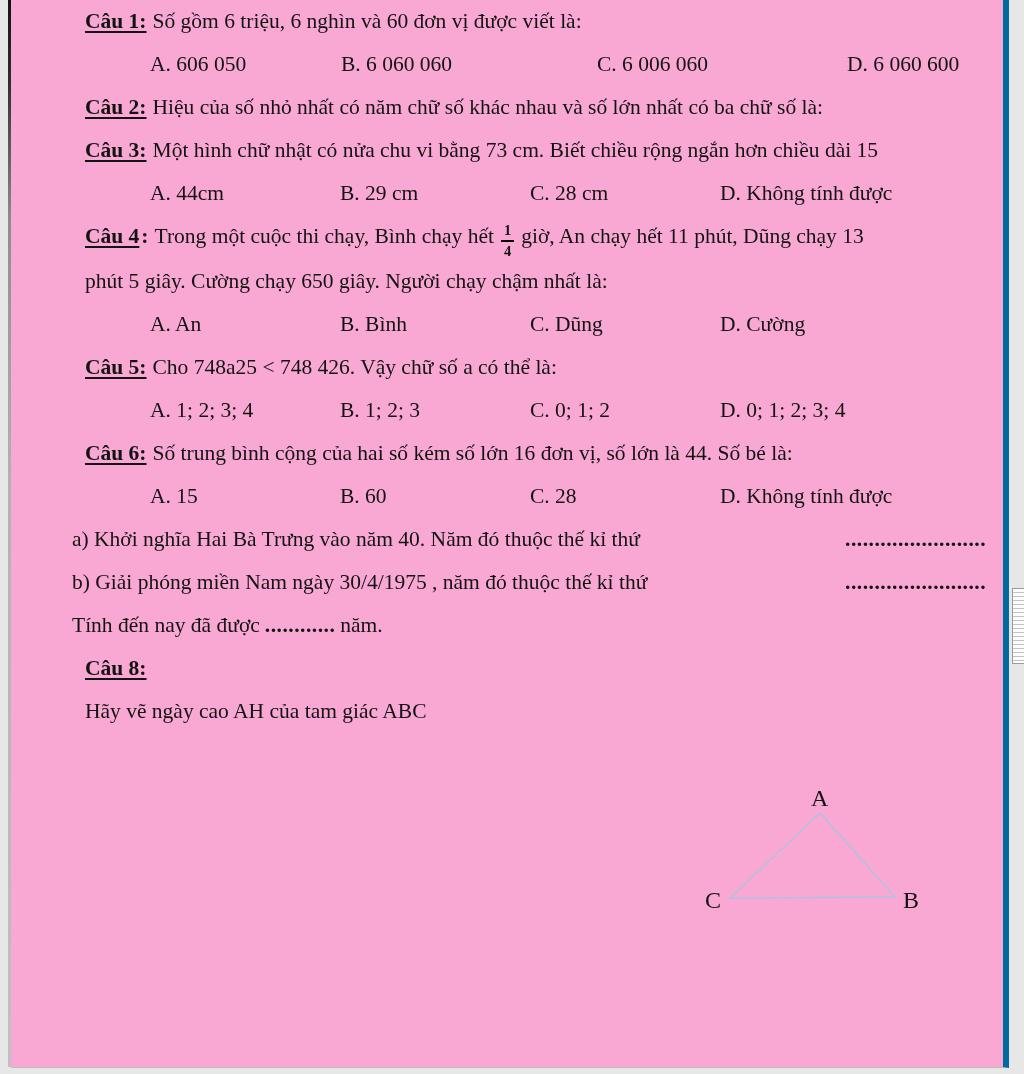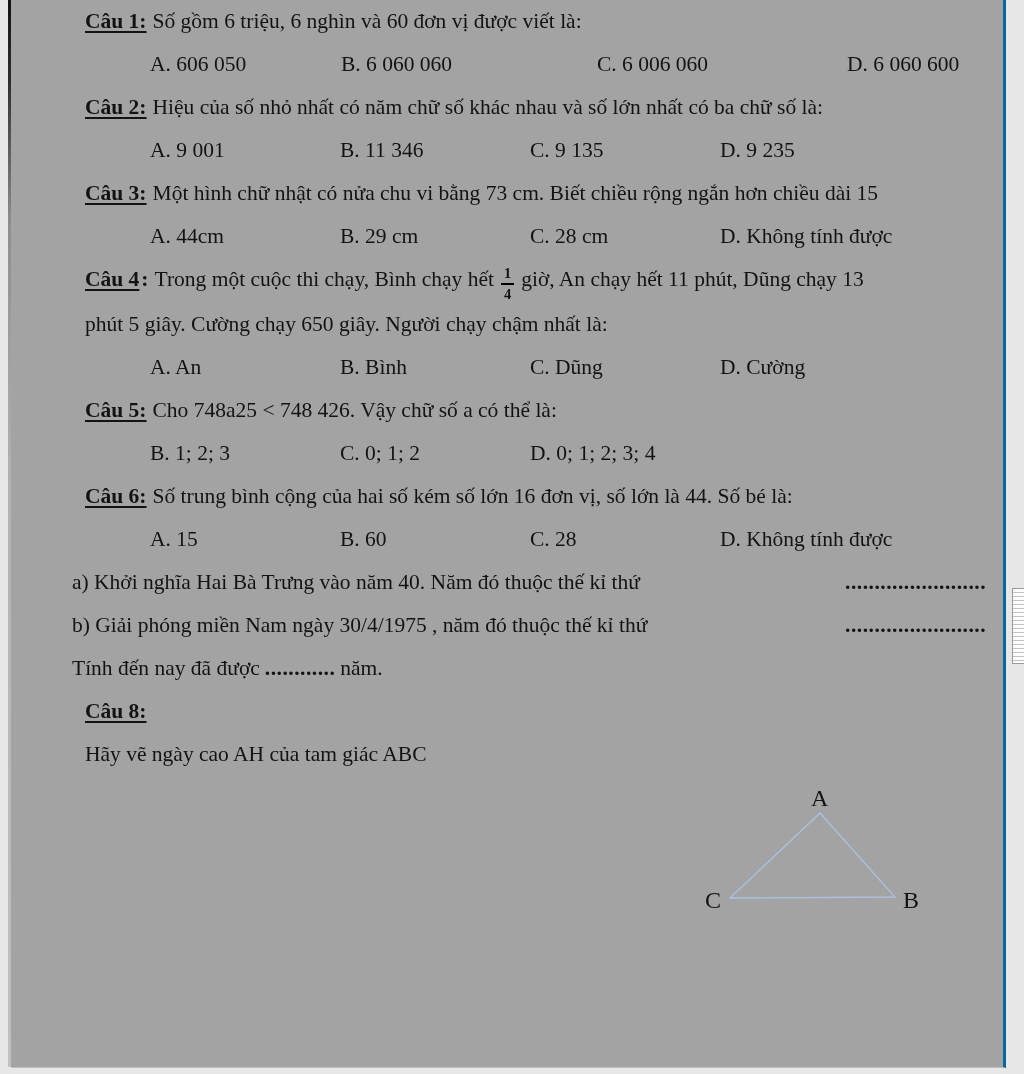--- a/index.html
+++ b/index.html
@@ -3,22 +3,22 @@
 <meta charset="utf-8">
 <style>
   html,body { margin:0; padding:0; }
   body {
     width:1024px; height:1074px; position:relative; overflow:hidden;
     background:#e7e7e7;
     font-family:"Liberation Serif", serif;
   }
   .page {
     position:absolute; left:11px; top:0; width:992px; height:1067px;
-    background:#a3a3a3; color:#131313;
-    border-right:3px solid #0369a1; border-bottom:1px solid #bdbdbd;
+    background:#f9a8d4; color:#131313;
+    border-right:6px solid #0369a1; border-bottom:1px solid #bdbdbd;
     font-size:21.5px; line-height:43px;
   }
   .edge-line {
     position:absolute; left:8px; top:0; width:3px; height:1067px; z-index:5;
     background:linear-gradient(to bottom, #141414 0px, #2e2e2e 80px, #8d8d8d 220px, #b2b2b2 480px, #c0c0c0 100%);
   }
   .q { padding-left:74px; padding-right:8px; white-space:nowrap; }
   .qlabel {
     font-weight:bold; text-decoration:underline;
     text-decoration-thickness:2px; text-underline-offset:3px;
@@ -64,26 +64,20 @@
   <div class="opts wide">
     <span>A. 606 050</span>
     <span>B. 6 060 060</span>
     <span>C. 6 006 060</span>
     <span>D. 6 060 600</span>
   </div>
 
   <div class="q">
     <span class="qlabel">Câu 2:</span><span>Hiệu của số nhỏ nhất có năm chữ số khác nhau và số lớn nhất có ba chữ số là:</span>
   </div>
-  <div class="opts std">
-    <span>A. 9 001</span>
-    <span>B. 11 346</span>
-    <span>C. 9 135</span>
-    <span>D. 9 235</span>
-  </div>
 
   <div class="q">
     <span class="qlabel">Câu 3:</span><span>Một hình chữ nhật có nửa chu vi bằng 73 cm. Biết chiều rộng ngắn hơn chiều dài 15</span>
   </div>
   <div class="opts std">
     <span>A. 44cm</span>
     <span>B. 29 cm</span>
     <span>C. 28 cm</span>
     <span>D. Không tính được</span>
   </div>
@@ -96,20 +90,21 @@
     <span>A. An</span>
     <span>B. Bình</span>
     <span>C. Dũng</span>
     <span>D. Cường</span>
   </div>
 
   <div class="q">
     <span class="qlabel">Câu 5:</span><span>Cho 748a25 &lt; 748 426. Vậy chữ số a có thể là:</span>
   </div>
   <div class="opts std">
+    <span>A. 1; 2; 3; 4</span>
     <span>B. 1; 2; 3</span>
     <span>C. 0; 1; 2</span>
     <span>D. 0; 1; 2; 3; 4</span>
   </div>
 
   <div class="q">
     <span class="qlabel">Câu 6:</span><span>Số trung bình cộng của hai số kém số lớn 16 đơn vị, số lớn là 44. Số bé là:</span>
   </div>
   <div class="opts std">
     <span>A. 15</span>

